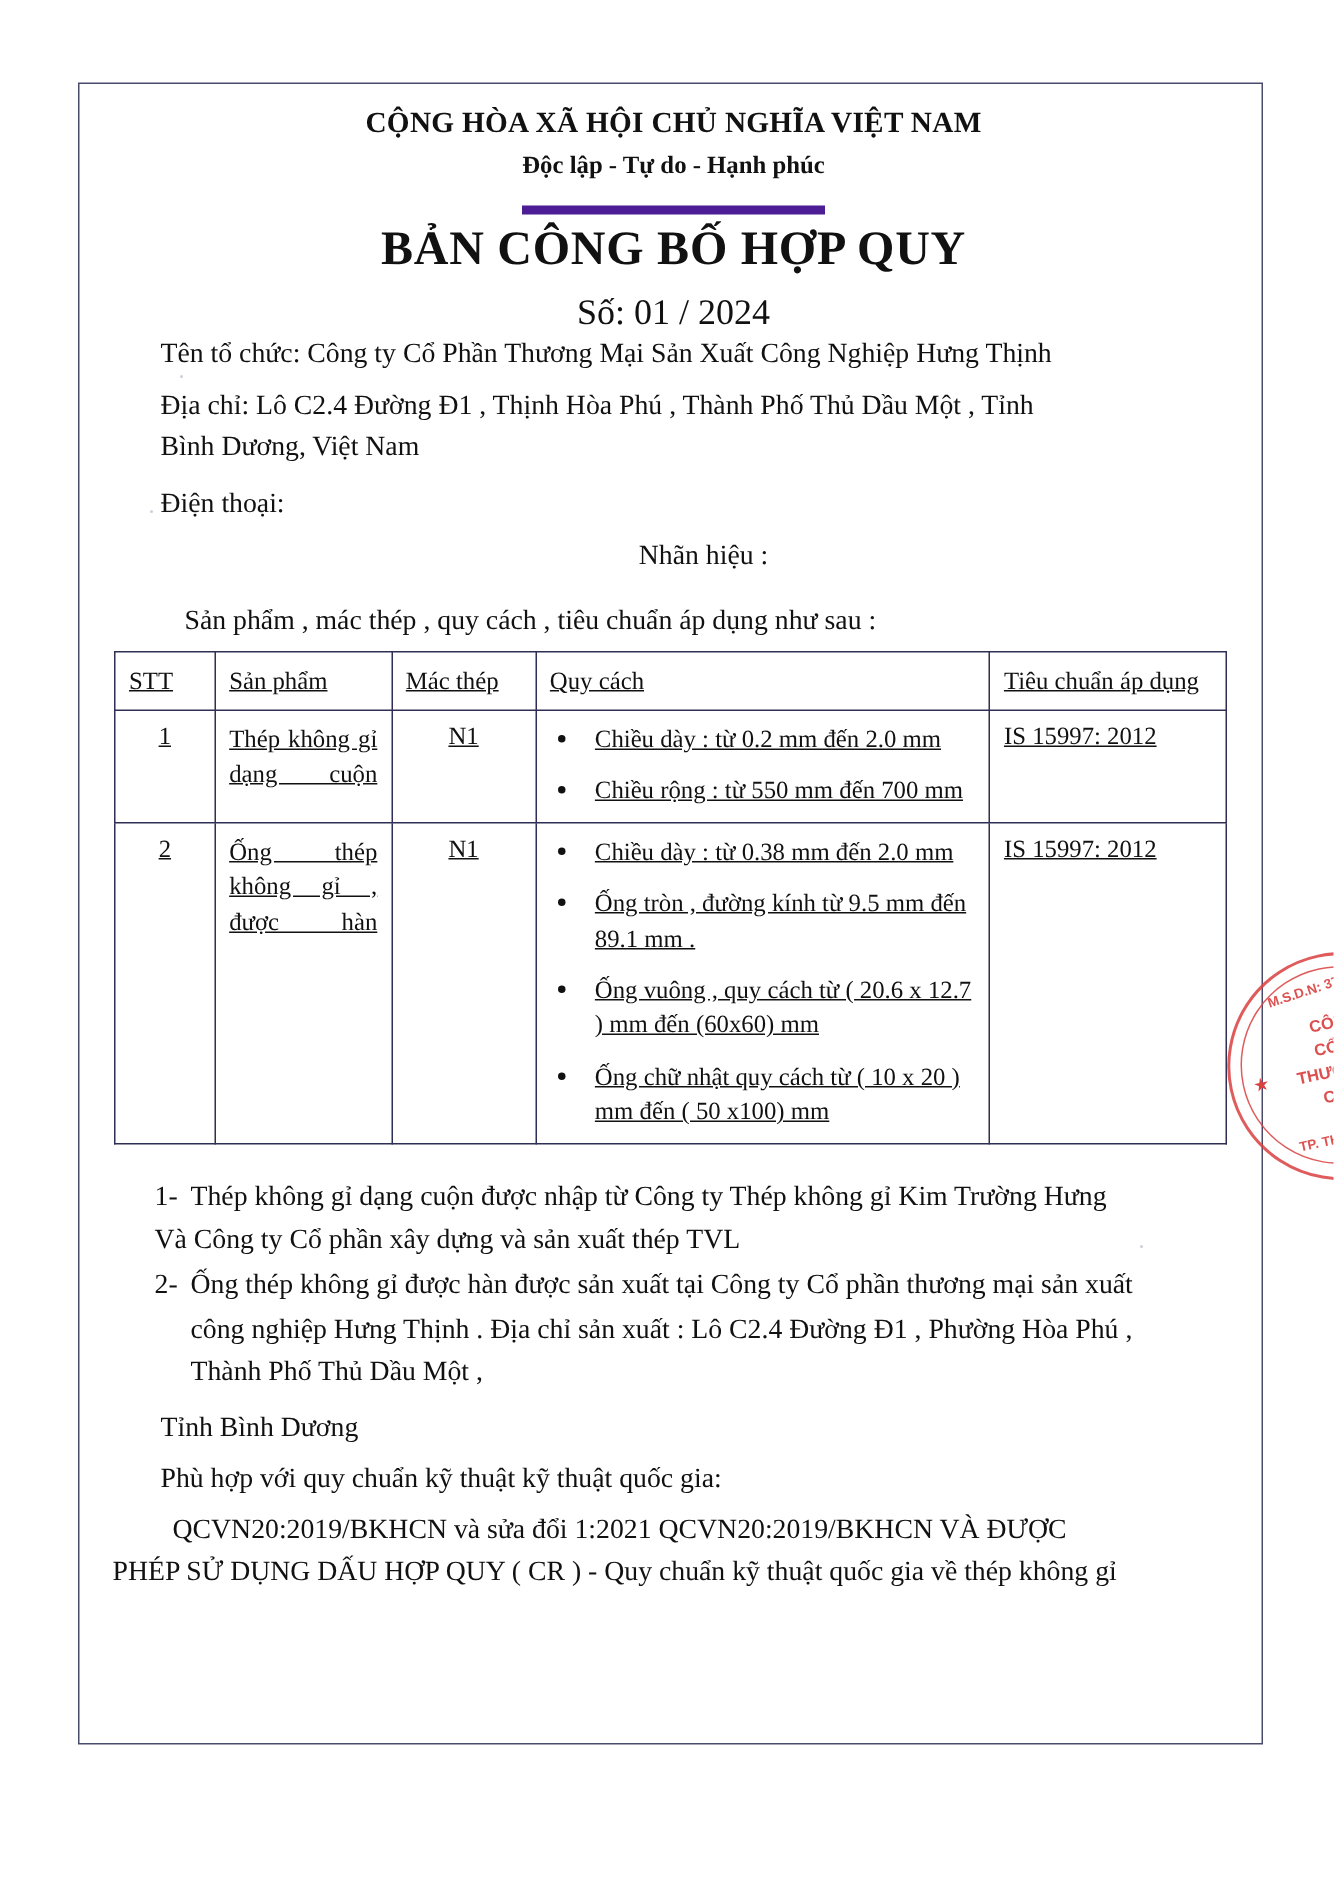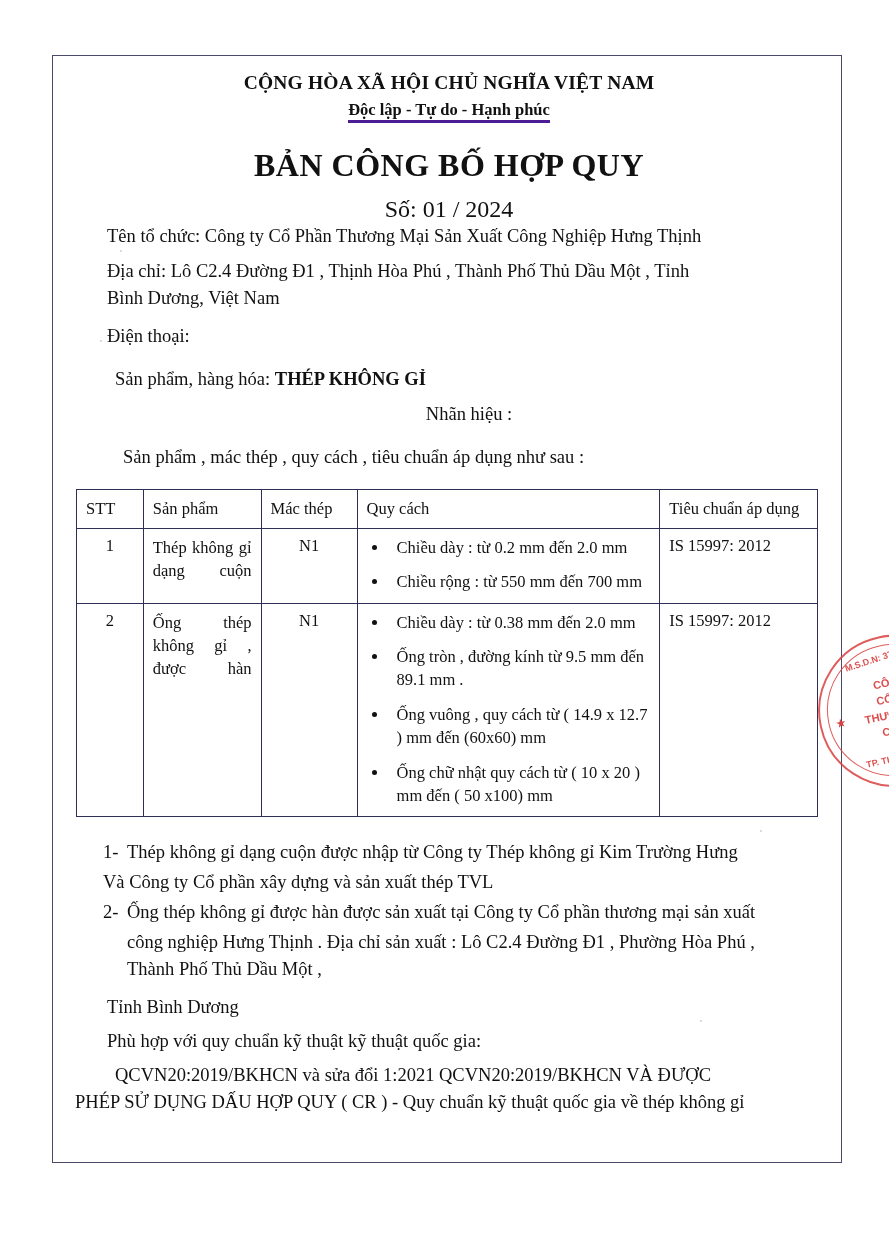--- a/index.html
+++ b/index.html
@@ -43,22 +43,22 @@
     font-size: 19.5px;
     letter-spacing: 0.2px;
     margin-top: 4px;
   }
   .nation-sub {
     font-weight: bold;
     font-size: 16.5px;
     margin-top: 6px;
   }
   .nation-sub span {
-    border-bottom: 3px solid #4c1d95;
-    padding-bottom: 1px;
+    border-bottom: 6px solid #4c1d95;
+    padding-bottom: 18px;
   }
   .doc-title {
     font-weight: bold;
     font-size: 32px;
     margin-top: 27px;
     letter-spacing: 0.5px;
   }
   .doc-number {
     font-size: 24px;
     margin-top: 12px;
@@ -69,23 +69,24 @@
     line-height: 1.45;
   }
   .indent-1 { padding-left: 32px; }
   .indent-2 { padding-left: 40px; }
   .indent-3 { padding-left: 48px; }
   .bold { font-weight: bold; }
 
   table.spec {
     border-collapse: collapse;
     width: 742px;
-    margin-top: 18px;
+    margin-top: 6px;
     margin-left: 1px;
     font-size: 16.5px;
+    text-decoration: underline;
   }
   table.spec th, table.spec td {
     border: 1px solid #2f2f55;
     padding: 7px 9px;
     vertical-align: top;
     font-weight: normal;
   }
   table.spec th {
     font-size: 16.5px;
     text-align: left;
@@ -237,24 +238,20 @@
     <div class="center nation-sub"><span>Độc lập - Tự do - Hạnh phúc</span></div>
 
     <div class="center doc-title">BẢN CÔNG BỐ HỢP QUY</div>
     <div class="center doc-number">Số: 01 / 2024</div>
 
     <div class="para indent-1">Tên tổ chức: Công ty Cổ Phần Thương Mại Sản Xuất Công Nghiệp Hưng Thịnh</div>
     <div class="para indent-1" style="margin-top:8px;">Địa chỉ: Lô C2.4 Đường Đ1 , Thịnh Hòa Phú , Thành Phố Thủ Dầu Một , Tỉnh</div>
     <div class="para indent-1" style="margin-top:0;">Bình Dương, Việt Nam</div>
     <div class="para indent-1" style="margin-top:12px;">Điện thoại:</div>
 
-    <div class="para indent-2" style="margin-top:16px;">
-      <span>Sản phẩm, hàng hóa:</span>
-      <span class="bold">THÉP KHÔNG GỈ</span>
-    </div>
     <div class="para indent-2" style="margin-top:8px;text-align:center;">Nhãn hiệu :</div>
     <div class="para indent-3" style="margin-top:16px;">Sản phẩm , mác thép , quy cách , tiêu chuẩn áp dụng như sau :</div>
 
     <table class="spec">
       <thead>
         <tr>
           <th class="col-stt">STT</th>
           <th class="col-sp">Sản phẩm</th>
           <th class="col-mac">Mác thép</th>
           <th class="col-qc">Quy cách</th>
@@ -275,21 +272,21 @@
           <td class="col-tc">IS 15997: 2012</td>
         </tr>
         <tr>
           <td class="col-stt cell-center">2</td>
           <td class="col-sp cell-just">Ống thép không gỉ , được hàn</td>
           <td class="col-mac cell-center">N1</td>
           <td class="col-qc">
             <ul class="qc">
               <li>Chiều dày : từ 0.38 mm đến 2.0 mm</li>
               <li>Ống tròn , đường kính từ 9.5 mm đến 89.1 mm .</li>
-              <li>Ống vuông , quy cách từ ( 14.9 x 12.7 ) mm đến (60x60) mm</li>
+              <li>Ống vuông , quy cách từ ( 20.6 x 12.7 ) mm đến (60x60) mm</li>
               <li>Ống chữ nhật quy cách từ ( 10 x 20 ) mm đến ( 50 x100) mm</li>
             </ul>
           </td>
           <td class="col-tc">IS 15997: 2012</td>
         </tr>
       </tbody>
     </table>
 
     <div class="notes">
       <div class="note-row">

